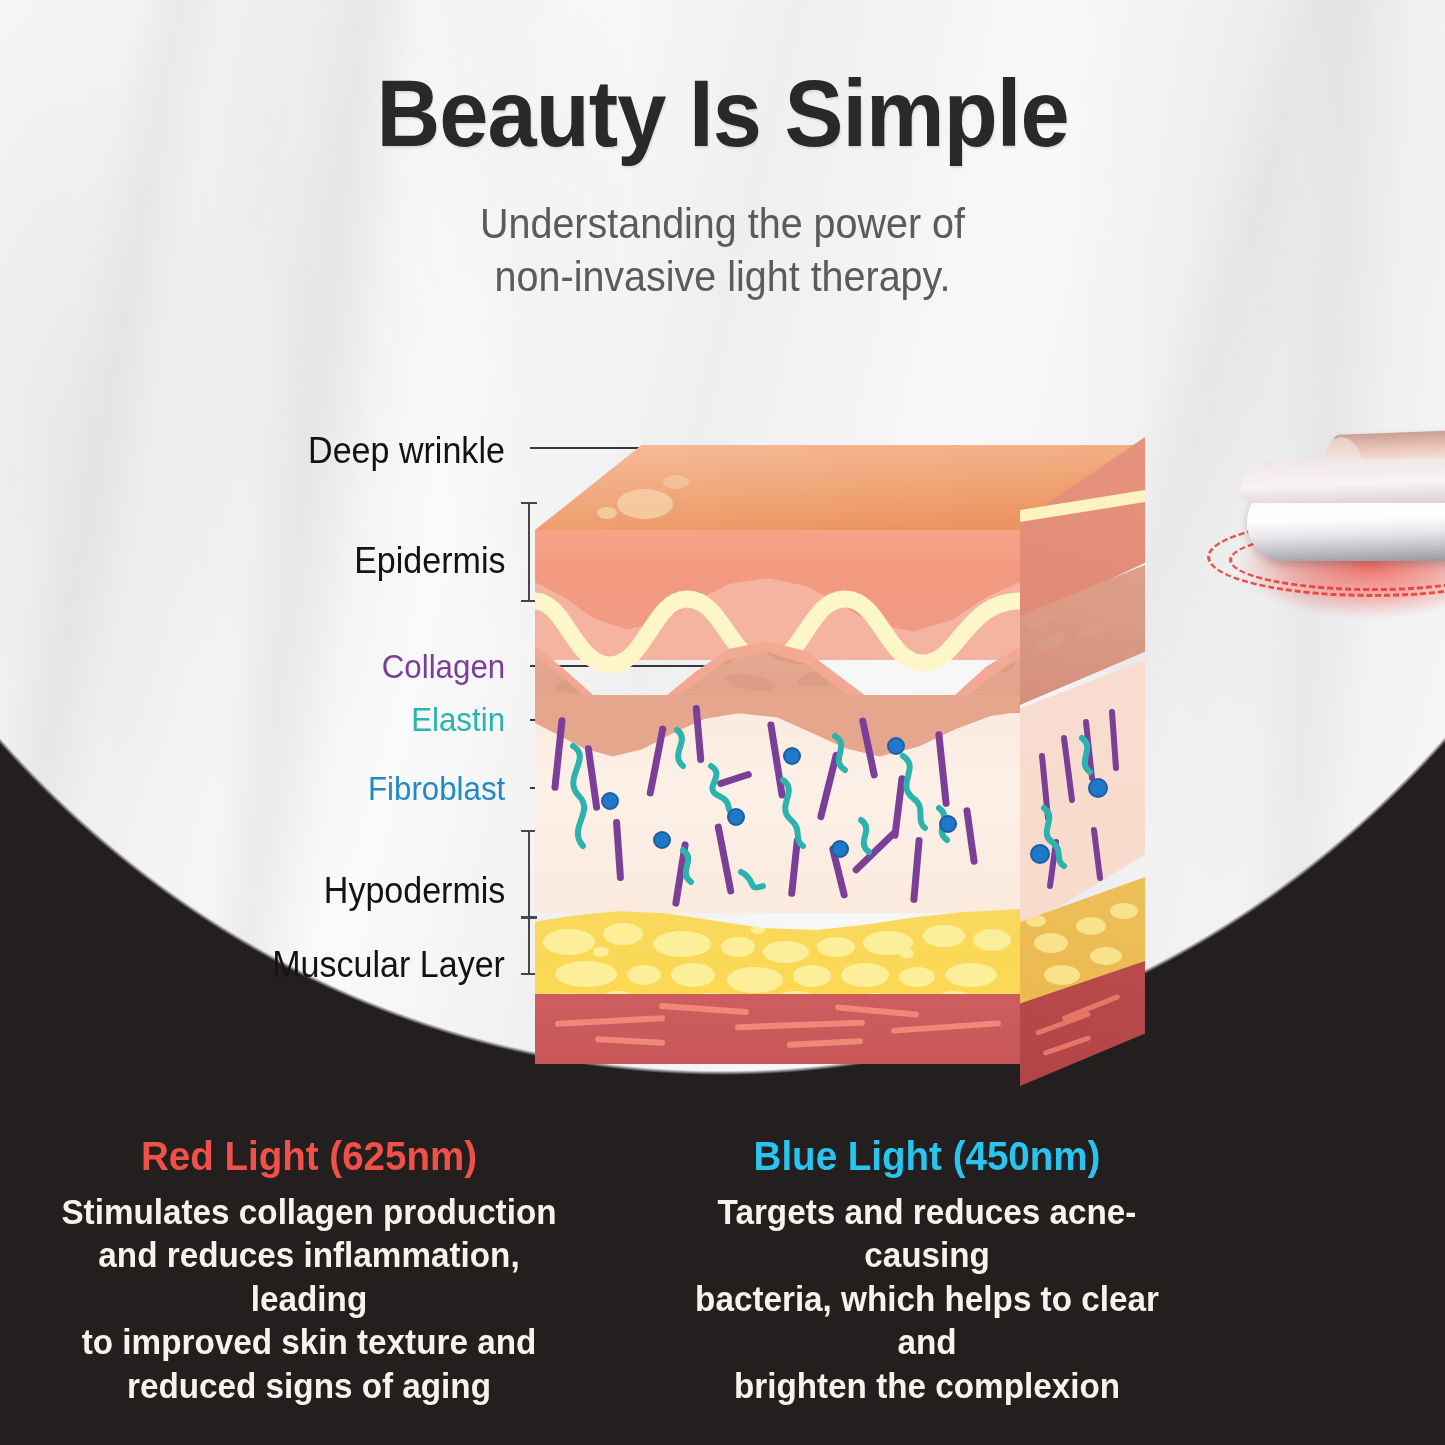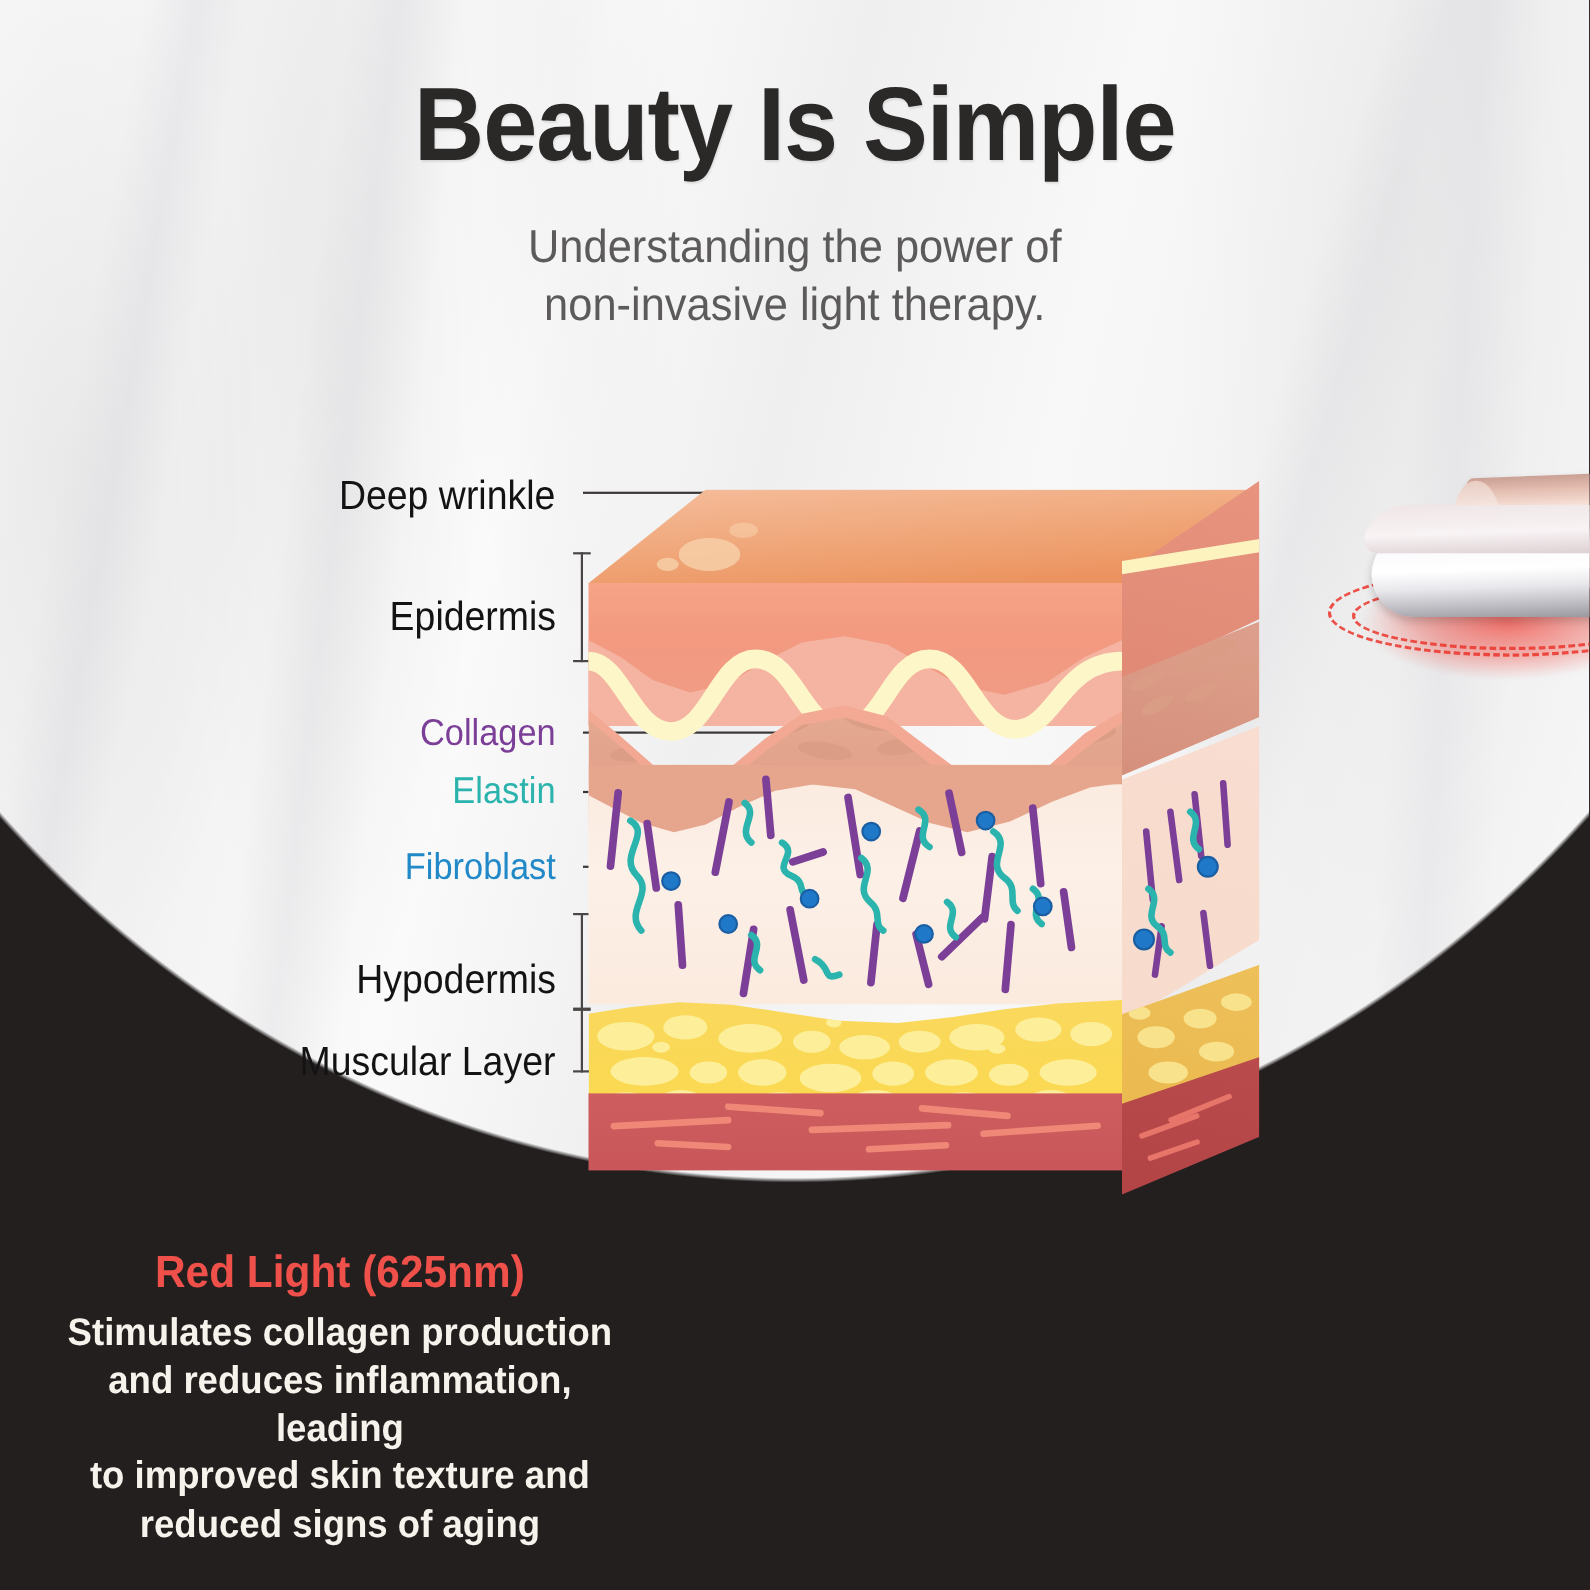--- a/index.html
+++ b/index.html
@@ -474,14 +474,20 @@
 <div id="bottom">
 
   <div class="col" id="col-red">
     <div class="light-title" style="color:#f0504a;">Red Light (625nm)</div>
     <div class="light-body">Stimulates collagen production
 and reduces inflammation, leading
 to improved skin texture and
 reduced signs of aging</div>
   </div>
 
+  <div class="col" id="col-blue">
+    <div class="light-title" style="color:#29c5f0;">Blue Light (450nm)</div>
+    <div class="light-body">Targets and reduces acne-causing
+bacteria, which helps to clear and
+brighten the complexion</div>
+  </div>
 
 </div>
 
 </body></html>

